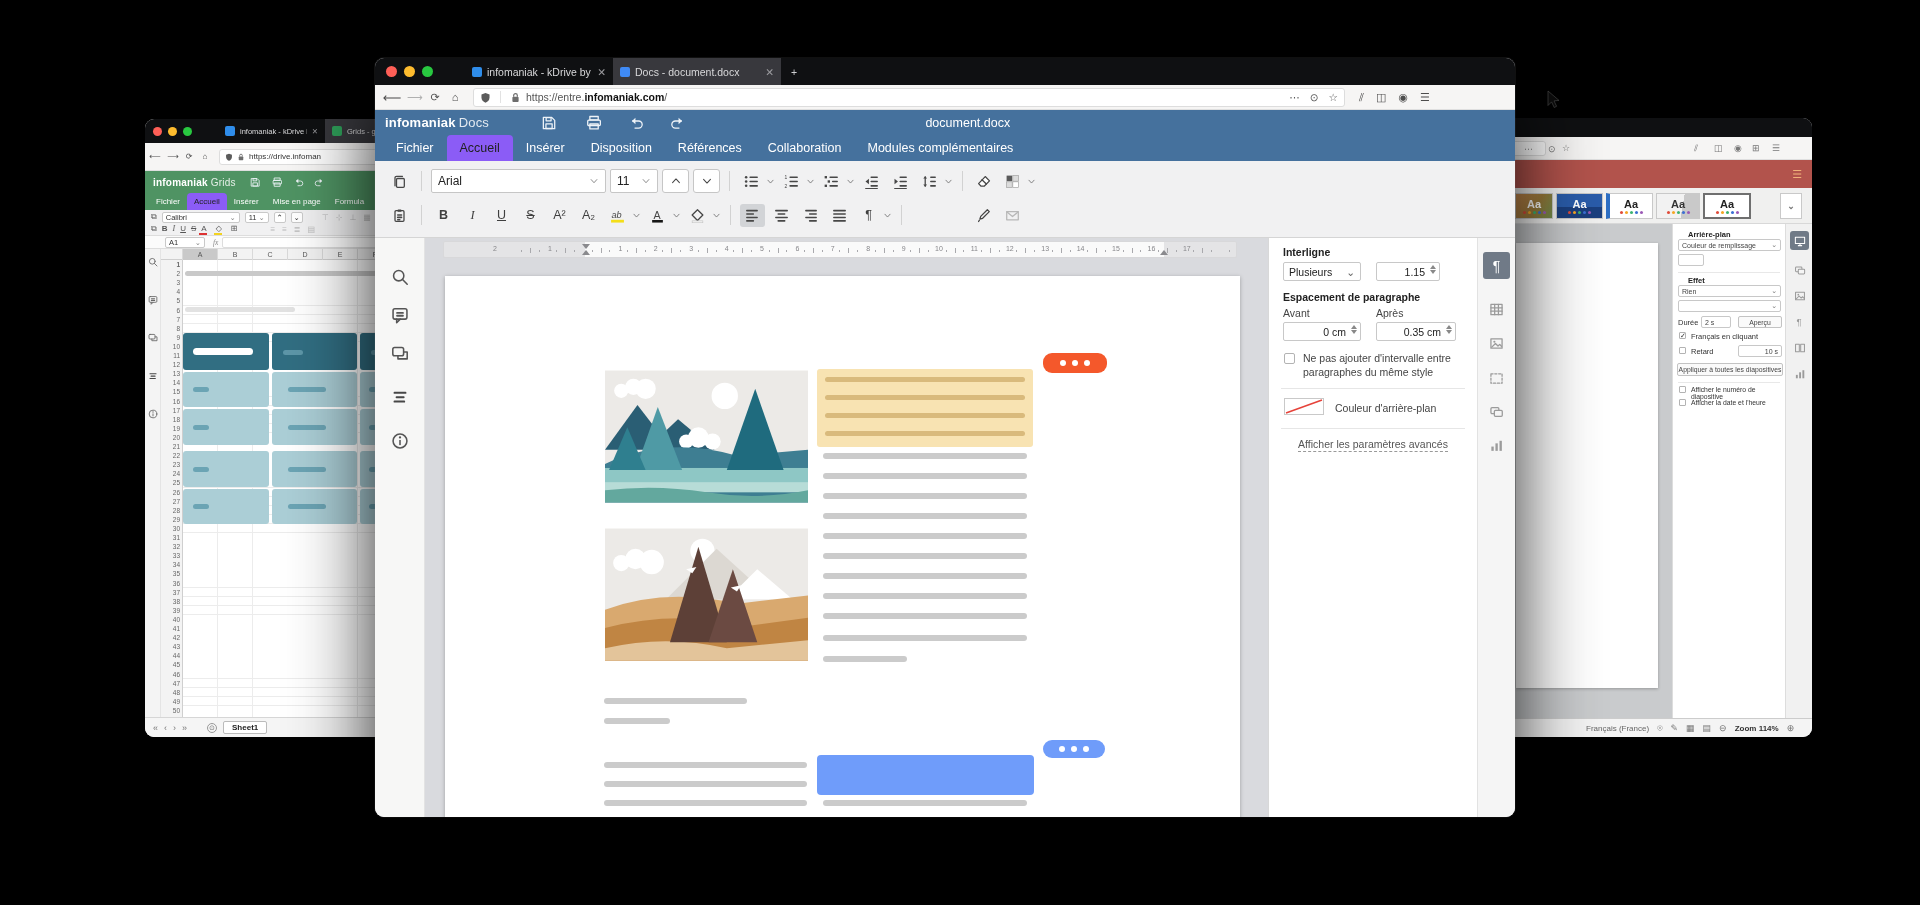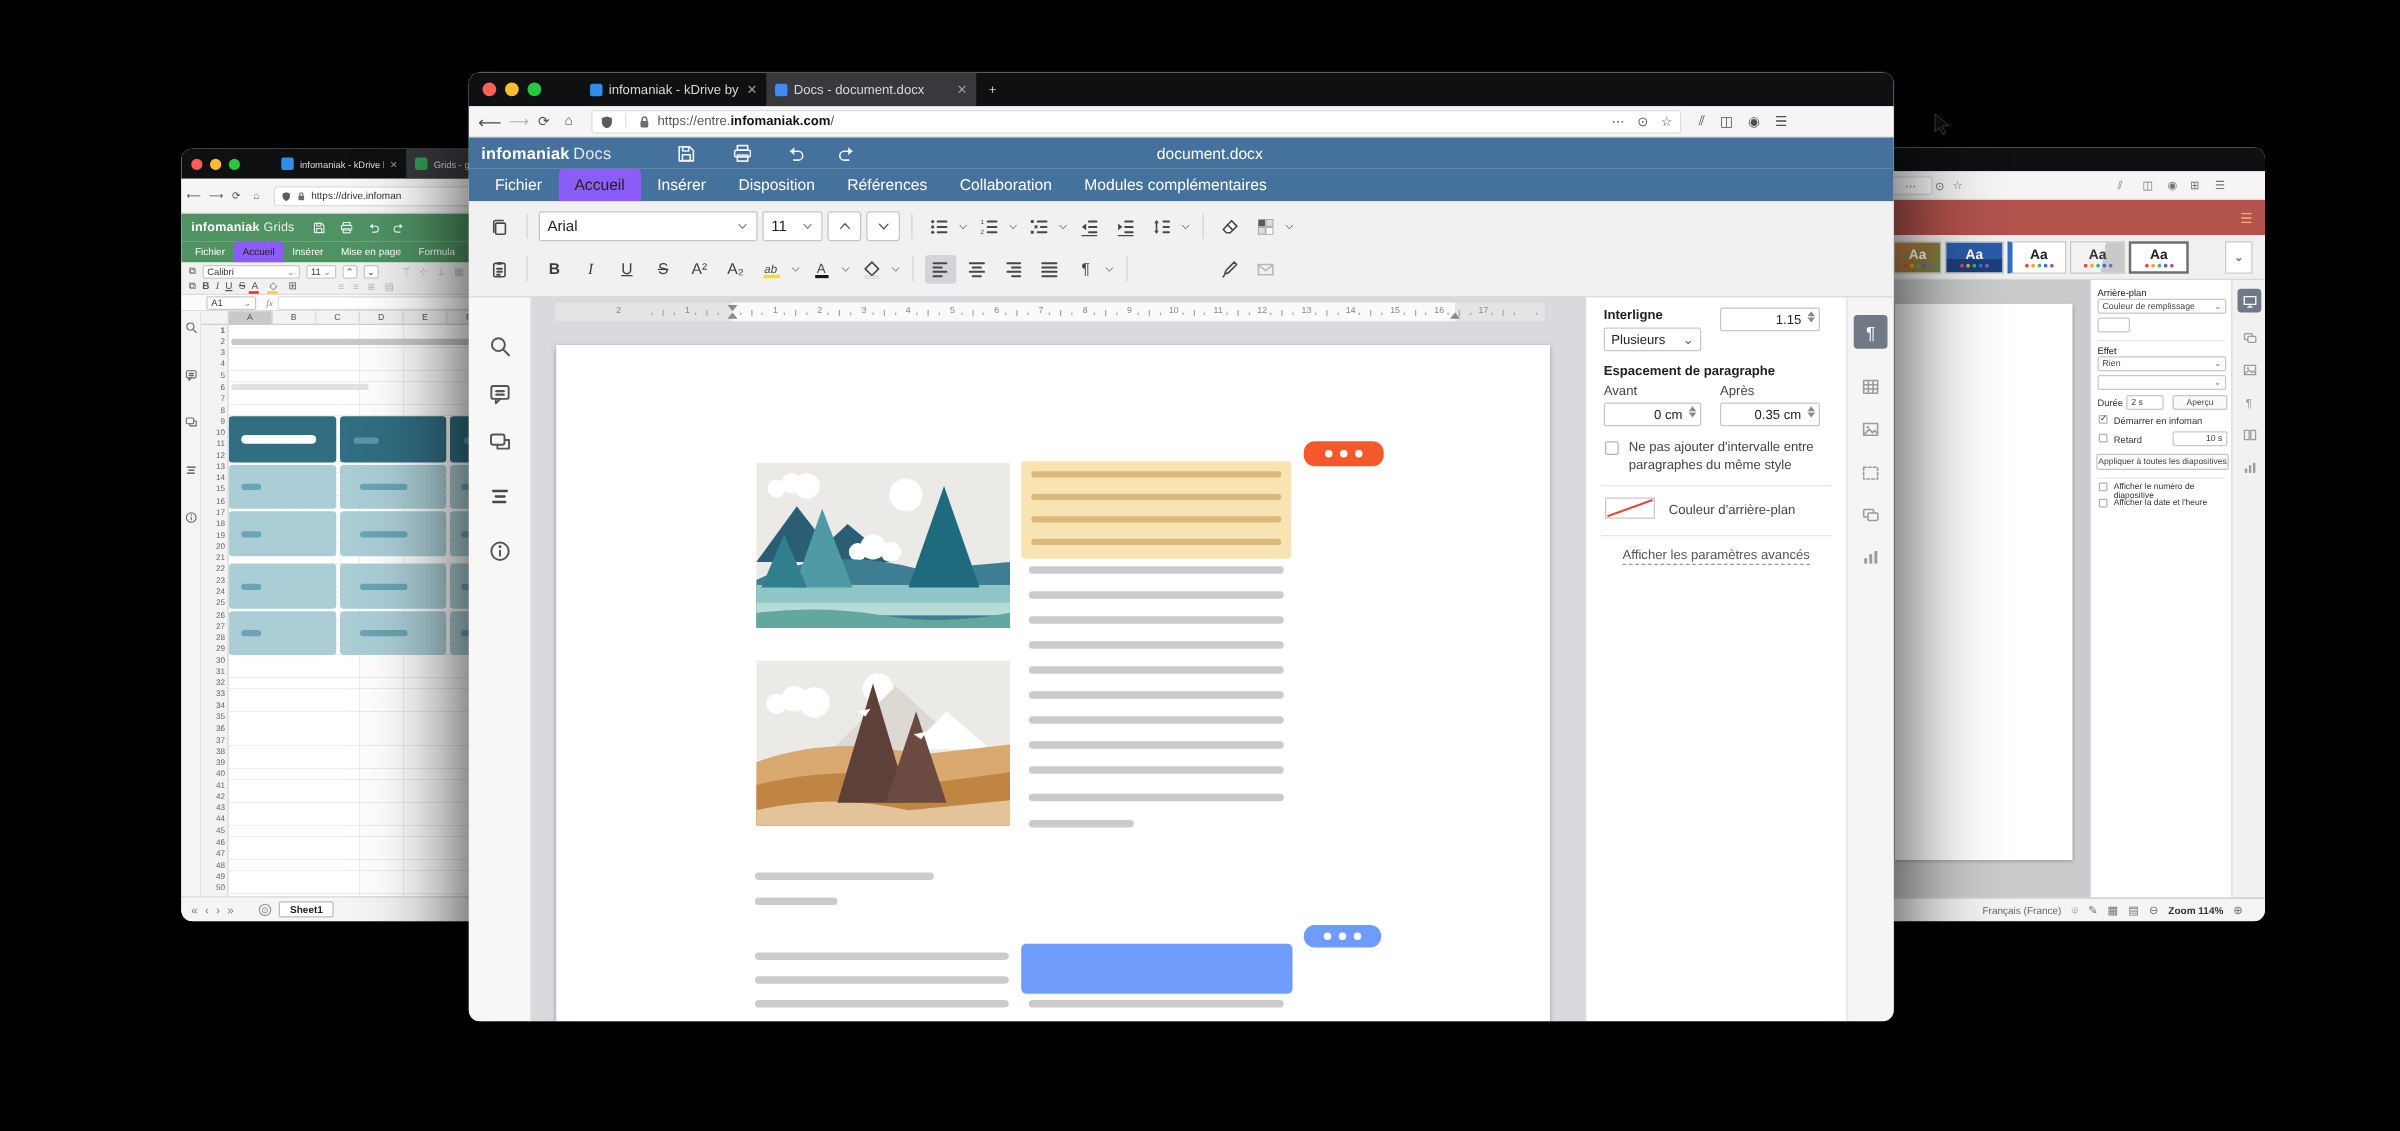--- a/index.html
+++ b/index.html
@@ -145,21 +145,21 @@
   #right-win .navbar{top:19px;height:23px;font-size:9px;}
   #rw-urlfrag{position:absolute;left:0;top:23px;width:56px;height:15px;background:#fff;border:1px solid #ddd;border-radius:0 3px 3px 0;}
   #right-win .appbar{top:42px;height:28px;background:var(--slides-red);}
   #rw-themes{position:absolute;top:70px;left:0;right:0;height:36px;background:#f0f0ef;border-bottom:1px solid #d8d8d8;}
   .theme{position:absolute;top:5px;height:26px;border:1px solid #c9c9c9;background:#fff;display:flex;flex-direction:column;align-items:center;justify-content:center;font-size:11px;font-weight:700;color:#222;overflow:hidden;}
   .theme.sel{border:2px solid #6f6f6f;}
   .theme .dots{display:flex;gap:2px;margin-top:1px;}
   .theme .dots i{width:3px;height:3px;border-radius:50%;}
   #rw-slide{position:absolute;left:26px;top:125px;width:142px;height:445px;background:#fff;box-shadow:0 1px 3px rgba(0,0,0,.25);}
   #rw-panel{position:absolute;left:182px;top:106px;width:113px;bottom:19px;background:#fff;border-left:1px solid #ddd;font-size:7.5px;color:#333;}
-  .rp-label{position:absolute;left:5px;font-weight:400;color:#222;}
+  .rp-label{position:absolute;left:15px;font-weight:700;color:#222;}
   .rfield{position:absolute;height:12px;border:1px solid #c8c8c8;border-radius:2px;background:#fff;display:flex;align-items:center;padding:0 3px;color:#444;font-size:7px;}
   .rfield .cv{margin-left:auto;color:#777;}
   .rchk{position:absolute;width:7px;height:7px;border:1px solid #b3b3b3;border-radius:1px;background:#fff;font-size:7px;line-height:6px;text-align:center;color:#333;}
   .rbtn{position:absolute;border:1px solid #c3c3c3;border-radius:2px;background:#fafafa;display:flex;align-items:center;justify-content:center;font-size:6.8px;color:#444;}
   .rp-div{position:absolute;left:5px;right:5px;height:1px;background:#e8e8e8;}
   #rw-rail{position:absolute;right:0;top:106px;width:27px;bottom:19px;background:#f1f1f1;border-left:1px solid #ddd;}
   #rw-rail .tile{left:4px;width:19px;height:19px;font-size:10px;}
   #rw-status{position:absolute;left:0;right:0;bottom:0;height:19px;background:#f4f4f4;border-top:1px solid #ccc;display:flex;align-items:center;font-size:8px;color:#666;gap:8px;padding-left:96px;}
   #rw-status .zoom{font-weight:700;color:#333;}
   .sico{color:#777;font-size:9px;}
@@ -510,21 +510,21 @@
         </span>
       <span class="rfield" style="left:5px;top:76px;width:103px">
           <span class="cv">⌄</span>
         </span>
       <span class="abs" style="left:5px;top:94px">Durée</span>
       <span class="rfield" style="left:28px;top:92px;width:30px">
           <span>2 s</span>
         </span>
       <span class="rbtn" style="left:65px;top:92px;width:44px;height:12px">Aperçu</span>
       <span class="rchk" style="left:6px;top:108px">✓</span>
-      <span class="abs" style="left:18px;top:108px">Démarrer en infoman</span>
+      <span class="abs" style="left:18px;top:108px">Français en cliquant</span>
       <span class="rchk" style="left:6px;top:123px"></span>
       <span class="abs" style="left:18px;top:123px">Retard</span>
       <span class="rfield" style="left:65px;top:121px;width:44px">
           <span style="margin-left:auto">10 s</span>
         </span>
       <span class="rbtn" style="left:4px;top:139px;width:106px;height:13px">Appliquer à toutes les diapositives</span>
       <span class="rp-div" style="top:158px"></span>
       <span class="rchk" style="left:6px;top:162px"></span>
       <span class="abs" style="left:18px;top:162px;font-size:6.8px">Afficher le numéro de diapositive</span>
       <span class="rchk" style="left:6px;top:175px"></span>
@@ -1128,21 +1128,21 @@
             </div>
             <div class="ph-line" style="left: 378px; top: 524px; width: 204px;"></div>
           </div>
       </div>
       <div id="fw-panel">
         <span class="pn-label" style="left:14px;top:8px">Interligne</span>
         <span class="field" style="left:14px;top:24px;width:78px">
             <span>Plusieurs</span>
             <span class="cv">⌄</span>
           </span>
-        <span class="field num" style="left:107px;top:8px;width:80px">
+        <span class="field num" style="left:107px;top:24px;width:64px">
             <span>1.15</span>
             <span class="spin">
               <b class="up"></b>
               <b class="dn"></b>
             </span>
           </span>
         <span class="pn-label" style="left:14px;top:53px">Espacement de paragraphe</span>
         <span class="pn-sub" style="left:14px;top:69px">Avant</span>
         <span class="pn-sub" style="left:107px;top:69px">Après</span>
         <span class="field num" style="left:14px;top:84px;width:78px">

